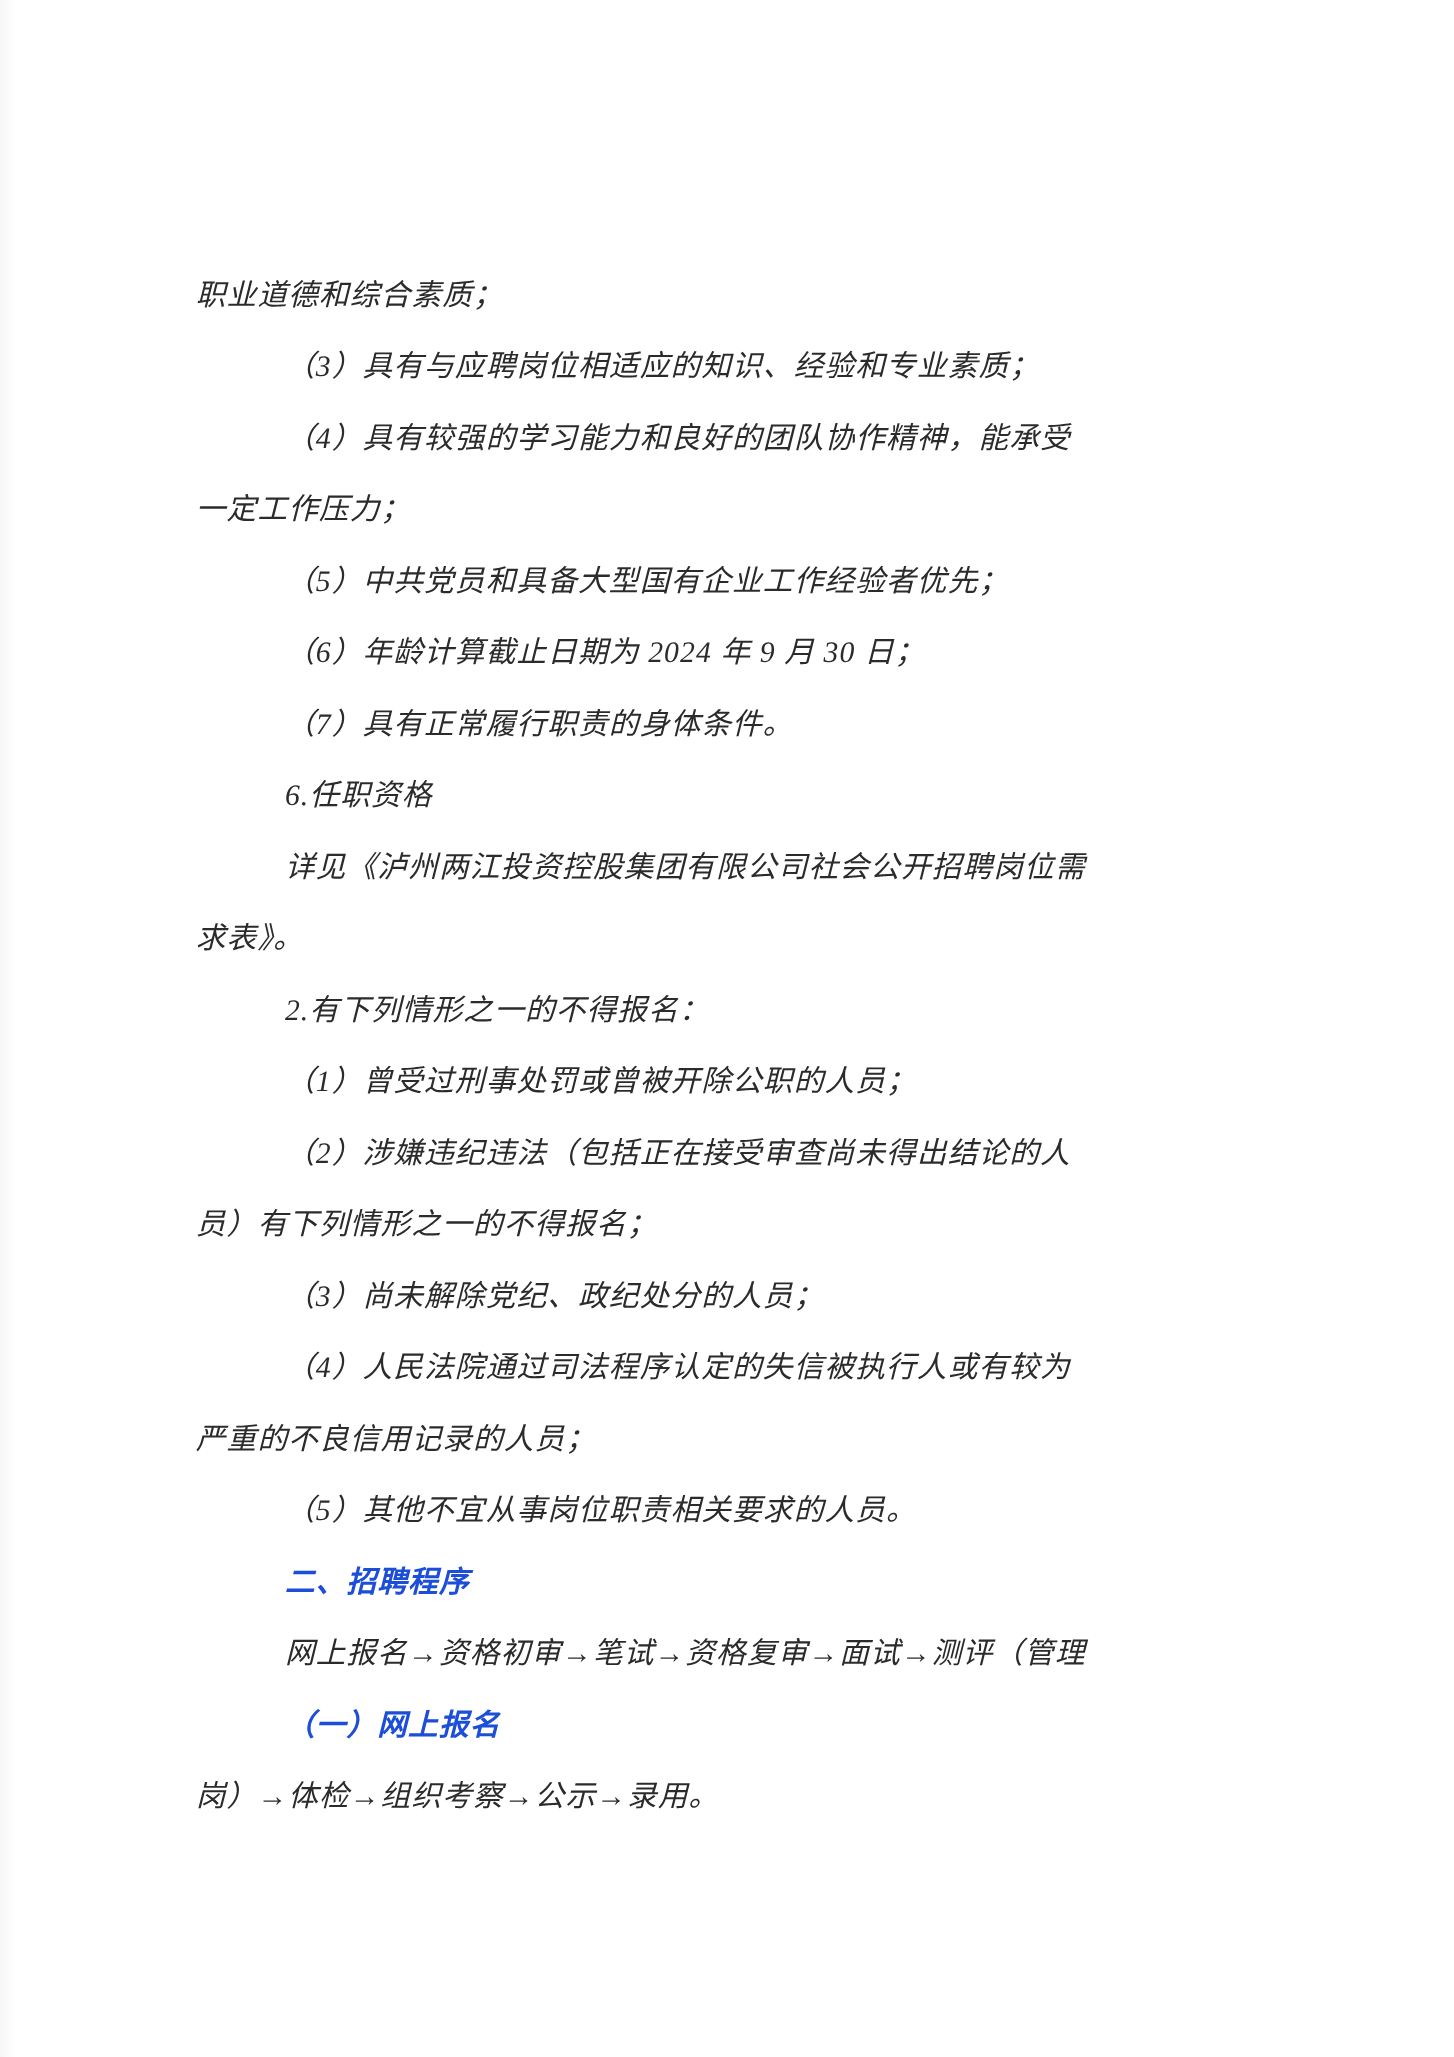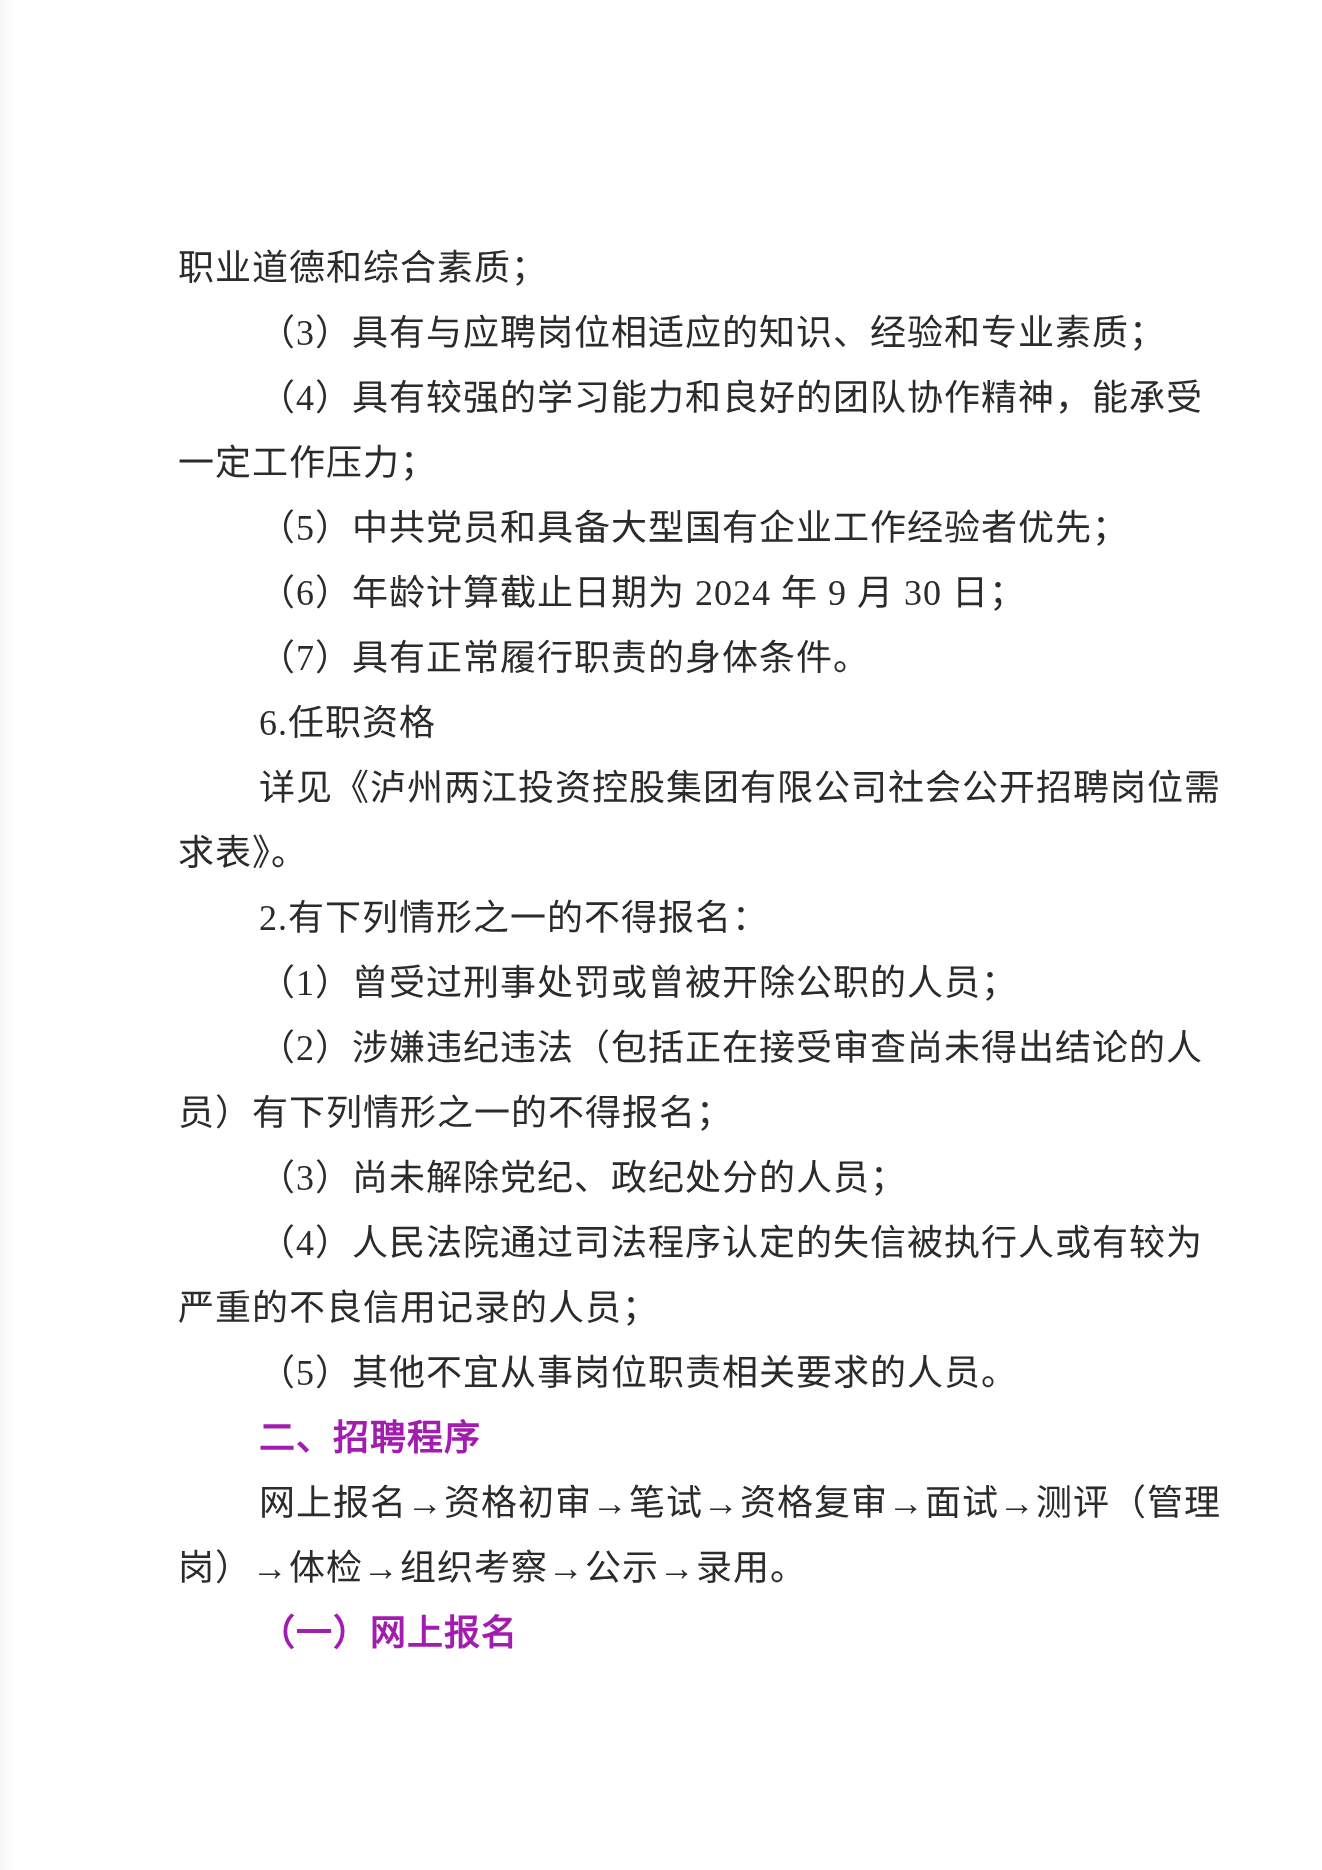--- a/index.html
+++ b/index.html
@@ -27,31 +27,32 @@
   }
   .doc {
     position: absolute;
     left: 178px;
     top: 236px;
     width: 990px;
   }
   .line {
     height: 65px;
     line-height: 65px;
-    font-size: 36px;
+    font-size: 27px;
     letter-spacing: 1px;
     white-space: nowrap;
     text-align: left;
+    font-style: italic;
   }
   .indent {
     text-indent: 81px;
   }
   .bold {
     font-weight: 700;
-    color: #a21caf;
+    color: #1d4ed8;
   }
 </style>
 </head>
 <body>
 
 <div class="page">
   <div class="scan-edge"></div>
 
   <div class="doc">
     <div class="line">职业道德和综合素质；</div>
@@ -67,16 +68,16 @@
     <div class="line indent">2.有下列情形之一的不得报名：</div>
     <div class="line indent">（1）曾受过刑事处罚或曾被开除公职的人员；</div>
     <div class="line indent">（2）涉嫌违纪违法（包括正在接受审查尚未得出结论的人</div>
     <div class="line">员）有下列情形之一的不得报名；</div>
     <div class="line indent">（3）尚未解除党纪、政纪处分的人员；</div>
     <div class="line indent">（4）人民法院通过司法程序认定的失信被执行人或有较为</div>
     <div class="line">严重的不良信用记录的人员；</div>
     <div class="line indent">（5）其他不宜从事岗位职责相关要求的人员。</div>
     <div class="line indent bold">二、招聘程序</div>
     <div class="line indent">网上报名→资格初审→笔试→资格复审→面试→测评（管理</div>
+    <div class="line indent bold">（一）网上报名</div>
     <div class="line">岗）→体检→组织考察→公示→录用。</div>
-    <div class="line indent bold">（一）网上报名</div>
   </div>
 </div>
 
 </body></html>

